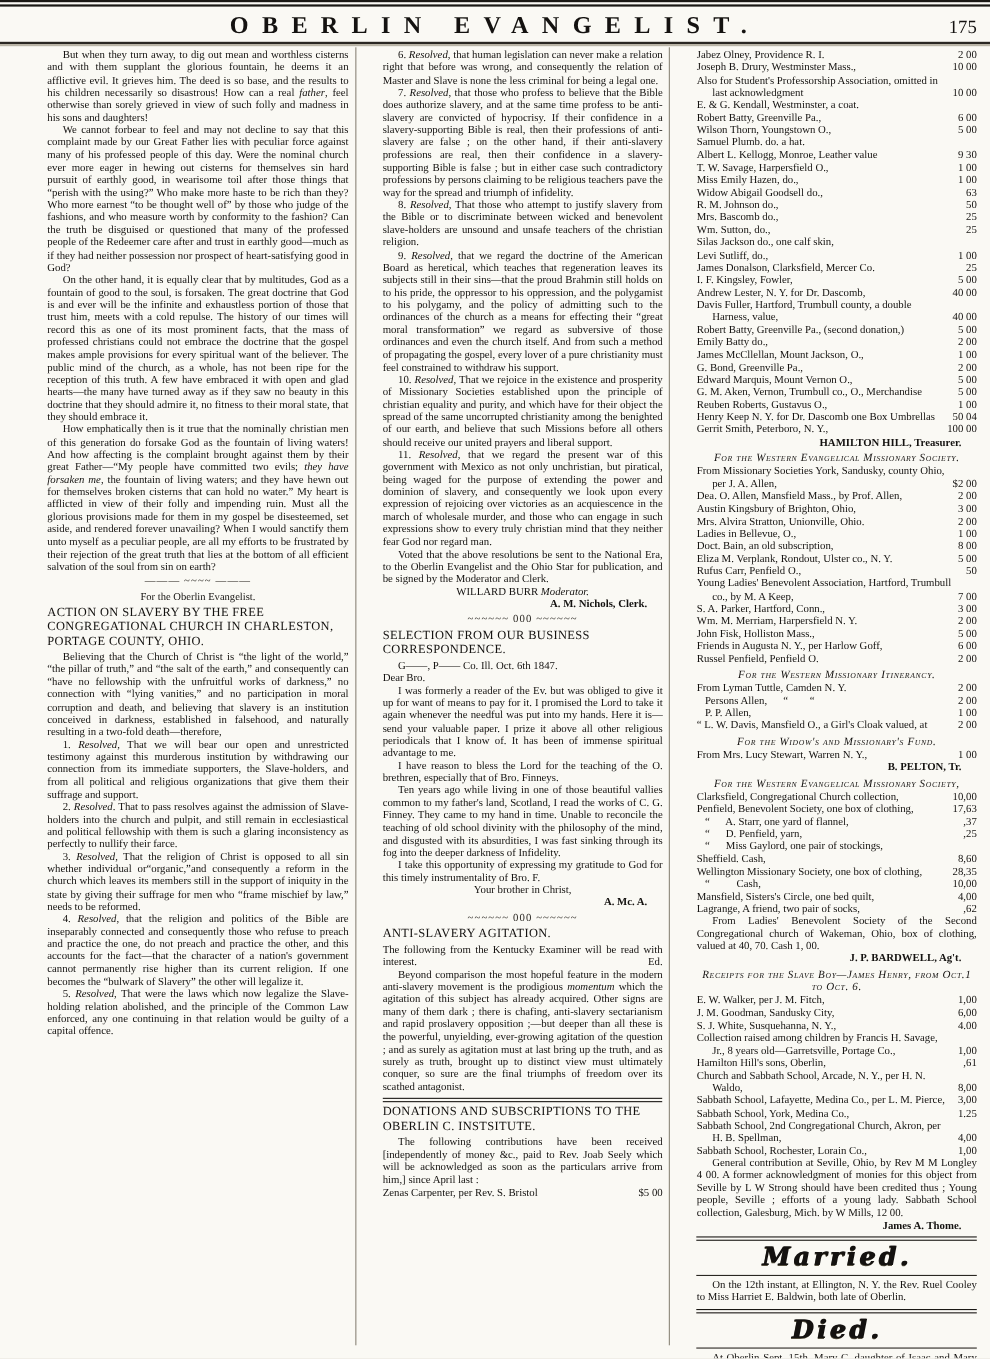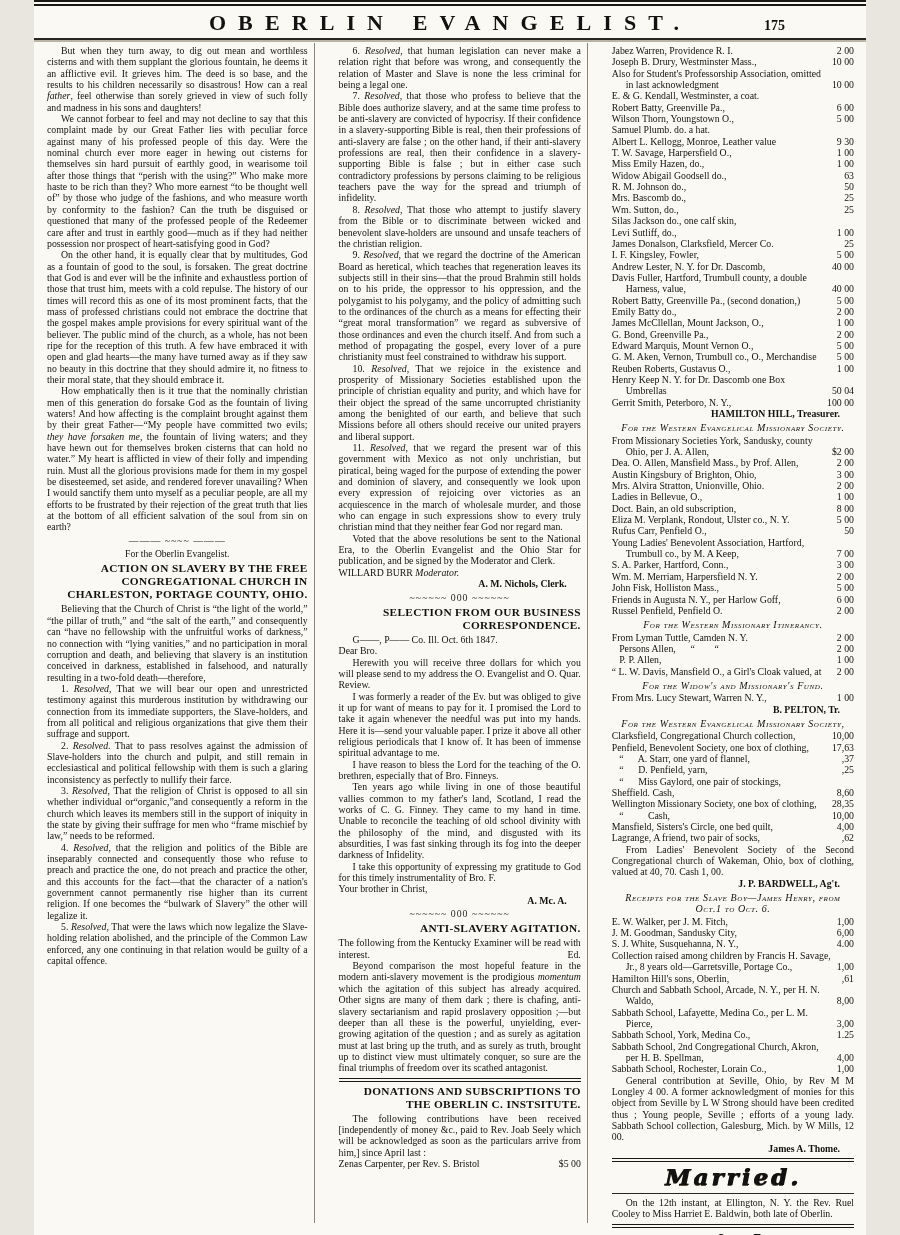--- a/index.html
+++ b/index.html
@@ -1,18 +1,18 @@
 <!DOCTYPE html>
 <html><head>
 <meta charset="utf-8">
 <style>
   html,body{margin:0;padding:0;background:#e8e6df;}
   .page{
     position:relative;
-    width:832px;height:1235px;
+    width:900px;height:1235px;
     margin:0 auto;
     background:#faf9f4;
     color:#141210;
     font-family:"Liberation Serif","DejaVu Serif",serif;
     overflow:hidden;
     box-sizing:border-box;
     border-top:6px double #1a1814;
   }
   .masthead{
     display:grid;
@@ -25,47 +25,48 @@
   .masthead .title{
     grid-column:2;
     text-align:center;
     font-size:22px;
     font-weight:bold;
     letter-spacing:0.55em;
     white-space:nowrap;
   }
   .masthead .pageno{
     grid-column:3;
-    text-align:left;
-    font-size:14px;
-    font-weight:bold;
+    text-align:right;
+    font-size:17px;
+    font-weight:normal;
   }
   .cols{
     display:flex;
     align-items:stretch;
     padding:3px 6px 0 8px;
     height:1180px;
+    margin-left:30px;
   }
   .col{
     width:295px;
     box-sizing:border-box;
     padding:2px 6px 0 5px;
     font-size:9.8px;
     line-height:11.35px;
   }
   .col+.col{border-left:1px solid #8a8578;padding-left:24px;}
   
   .b{margin:0;}
   .b-p{text-align:justify;text-indent:14px;}
   .b-pn{text-align:justify;}
-  .b-h1{text-align:right;font-weight:bold;font-size:11.3px;line-height:13px;margin:3px 0 2px 0;letter-spacing:0.03em;}
+  .b-h1{text-align:left;font-weight:normal;font-size:11.3px;line-height:13px;margin:3px 0 2px 0;letter-spacing:0.03em;}
   .b-sc{text-align:center;font-size:9.6px;margin-top:2px;}
   .b-scaps{text-align:center;font-variant:small-caps;letter-spacing:0.06em;font-size:10px;margin:3px 0 1px 0;font-style:italic;}
   .b-orn{text-align:center;letter-spacing:1px;color:#2a2722;margin:2px 0;}
-  .b-sigc{}
+  .b-sigc{text-align:center;}
   .b-sigr{text-align:right;padding-right:14px;font-weight:bold;}
   .b-date{text-indent:14px;}
   .b-money{display:flex;align-items:flex-end;}
   .mn{flex:1;padding-left:14px;text-indent:-14px;white-space:pre-wrap;}
   .ma{margin-left:5px;white-space:pre;}
   .b-hr{border-top:1px solid #2a2722;margin:3px 0;}
   .b-hr2{border-top:4px double #1a1814;margin:4px 0 2px 0;}
   .b-black{
     text-align:center;
     font-family:"DejaVu Serif",serif;
@@ -111,42 +112,41 @@
         <div class="b b-p">9. <i>Resolved</i>, that we regard the doctrine of the American Board as heretical, which teaches that regeneration leaves its subjects still in their sins—that the proud Brahmin still holds on to his pride, the oppressor to his oppression, and the polygamist to his polygamy, and the policy of admitting such to the ordinances of the church as a means for effecting their “great moral transformation” we regard as subversive of those ordinances and even the church itself. And from such a method of propagating the gospel, every lover of a pure christianity must feel constrained to withdraw his support.</div>
         <div class="b b-p">10. <i>Resolved</i>, That we rejoice in the existence and prosperity of Missionary Societies established upon the principle of christian equality and purity, and which have for their object the spread of the same uncorrupted christianity among the benighted of our earth, and believe that such Missions before all others should receive our united prayers and liberal support.</div>
         <div class="b b-p">11. <i>Resolved</i>, that we regard the present war of this government with Mexico as not only unchristian, but piratical, being waged for the purpose of extending the power and dominion of slavery, and consequently we look upon every expression of rejoicing over victories as an acquiescence in the march of wholesale murder, and those who can engage in such expressions show to every truly christian mind that they neither fear God nor regard man.</div>
         <div class="b b-p">Voted that the above resolutions be sent to the National Era, to the Oberlin Evangelist and the Ohio Star for publication, and be signed by the Moderator and Clerk.</div>
         <div class="b b-sigc">WILLARD BURR <i>Moderator.</i></div>
         <div class="b b-sigr">A. M. Nichols, Clerk.</div>
         <div class="b b-orn">~~~~~~ 000 ~~~~~~</div>
         <div class="b b-h1">SELECTION FROM OUR BUSINESS CORRESPONDENCE.</div>
         <div class="b b-date">G——, P—— Co. Ill. Oct. 6th 1847.</div>
         <div class="b b-pn">Dear Bro.</div>
-        <div class="b b-p">Herewith you will receive three dollars for which you will please send to my address the O. Evangelist and O. Quar. Review.</div>
         <div class="b b-p">I was formerly a reader of the Ev. but was obliged to give it up for want of means to pay for it. I promised the Lord to take it again whenever the needful was put into my hands. Here it is—send your valuable paper. I prize it above all other religious periodicals that I know of. It has been of immense spiritual advantage to me.</div>
         <div class="b b-p">I have reason to bless the Lord for the teaching of the O. brethren, especially that of Bro. Finneys.</div>
         <div class="b b-p">Ten years ago while living in one of those beautiful vallies common to my father's land, Scotland, I read the works of C. G. Finney. They came to my hand in time. Unable to reconcile the teaching of old school divinity with the philosophy of the mind, and disgusted with its absurdities, I was fast sinking through its fog into the deeper darkness of Infidelity.</div>
         <div class="b b-p">I take this opportunity of expressing my gratitude to God for this timely instrumentality of Bro. F.</div>
         <div class="b b-sigc">Your brother in Christ,</div>
         <div class="b b-sigr">A. Mc. A.</div>
         <div class="b b-orn">~~~~~~ 000 ~~~~~~</div>
         <div class="b b-h1">ANTI-SLAVERY AGITATION.</div>
         <div class="b b-pn">The following from the Kentucky Examiner will be read with interest.<span class="pr">Ed.</span></div>
         <div class="b b-p">Beyond comparison the most hopeful feature in the modern anti-slavery movement is the prodigious <i>momentum</i> which the agitation of this subject has already acquired. Other signs are many of them dark ; there is chafing, anti-slavery sectarianism and rapid proslavery opposition ;—but deeper than all these is the powerful, unyielding, ever-growing agitation of the question ; and as surely as agitation must at last bring up the truth, and as surely as truth, brought up to distinct view must ultimately conquer, so sure are the final triumphs of freedom over its scathed antagonist.</div>
         <div class="b b-hr2"></div>
         <div class="b b-h1">DONATIONS AND SUBSCRIPTIONS TO THE OBERLIN C. INSTSITUTE.</div>
         <div class="b b-p">The following contributions have been received [independently of money &amp;c., paid to Rev. Joab Seely which will be acknowledged as soon as the particulars arrive from him,] since April last :</div>
         <div class="b b-money">
           <span class="mn">Zenas Carpenter, per Rev. S. Bristol</span>
           <span class="ma">$5 00</span>
         </div>
       </div>
     <div class="col">
         <div class="b b-money">
-          <span class="mn">Jabez Warren, Providence R. I.</span>
+          <span class="mn">Jabez Olney, Providence R. I.</span>
           <span class="ma">2 00</span>
         </div>
         <div class="b b-money">
           <span class="mn">Joseph B. Drury, Westminster Mass.,</span>
           <span class="ma">10 00</span>
         </div>
         <div class="b b-money">
           <span class="mn">Also for Student's Professorship Association, omitted in last acknowledgment</span>
           <span class="ma">10 00</span>
         </div>

